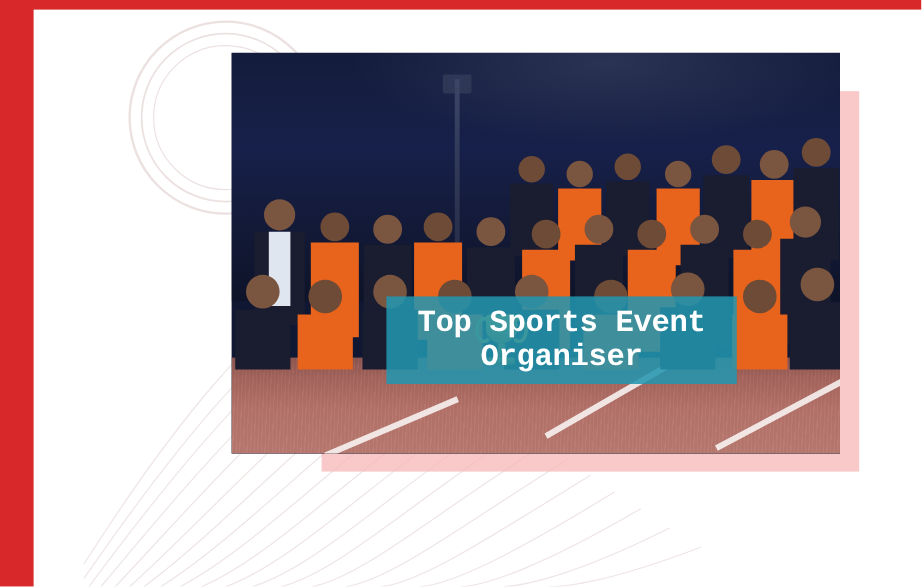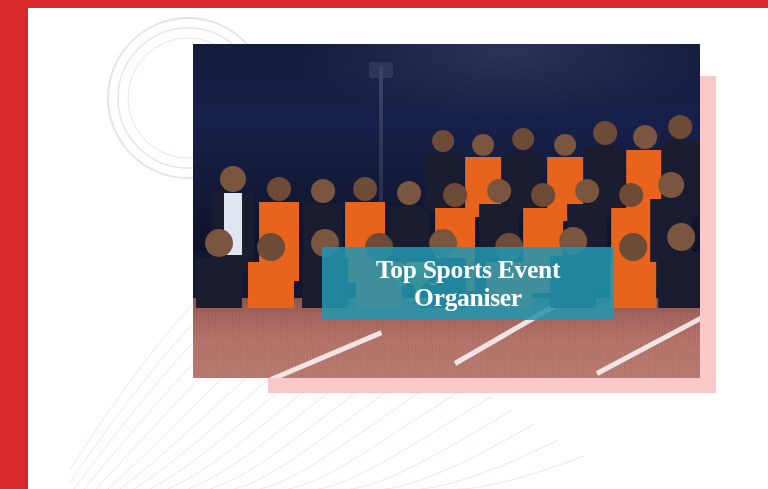--- a/index.html
+++ b/index.html
@@ -165,21 +165,21 @@
     left: 322px; top: 247px;
     width: 292px; height: 73px;
     background: rgba(34,150,176,0.86);
     z-index: 8;
     display: flex;
     align-items: center;
     justify-content: center;
   }
   .caption-text {
     color: #ffffff;
-    font-family: Liberation Serif, serif;
+    font-family: Liberation Mono, monospace;
     font-weight: bold;
     font-size: 25.5px;
     line-height: 1.07;
     text-align: center;
     letter-spacing: -0.3px;
     padding: 0 8px;
     white-space: pre-line;
   }
 </style>
 </head>

